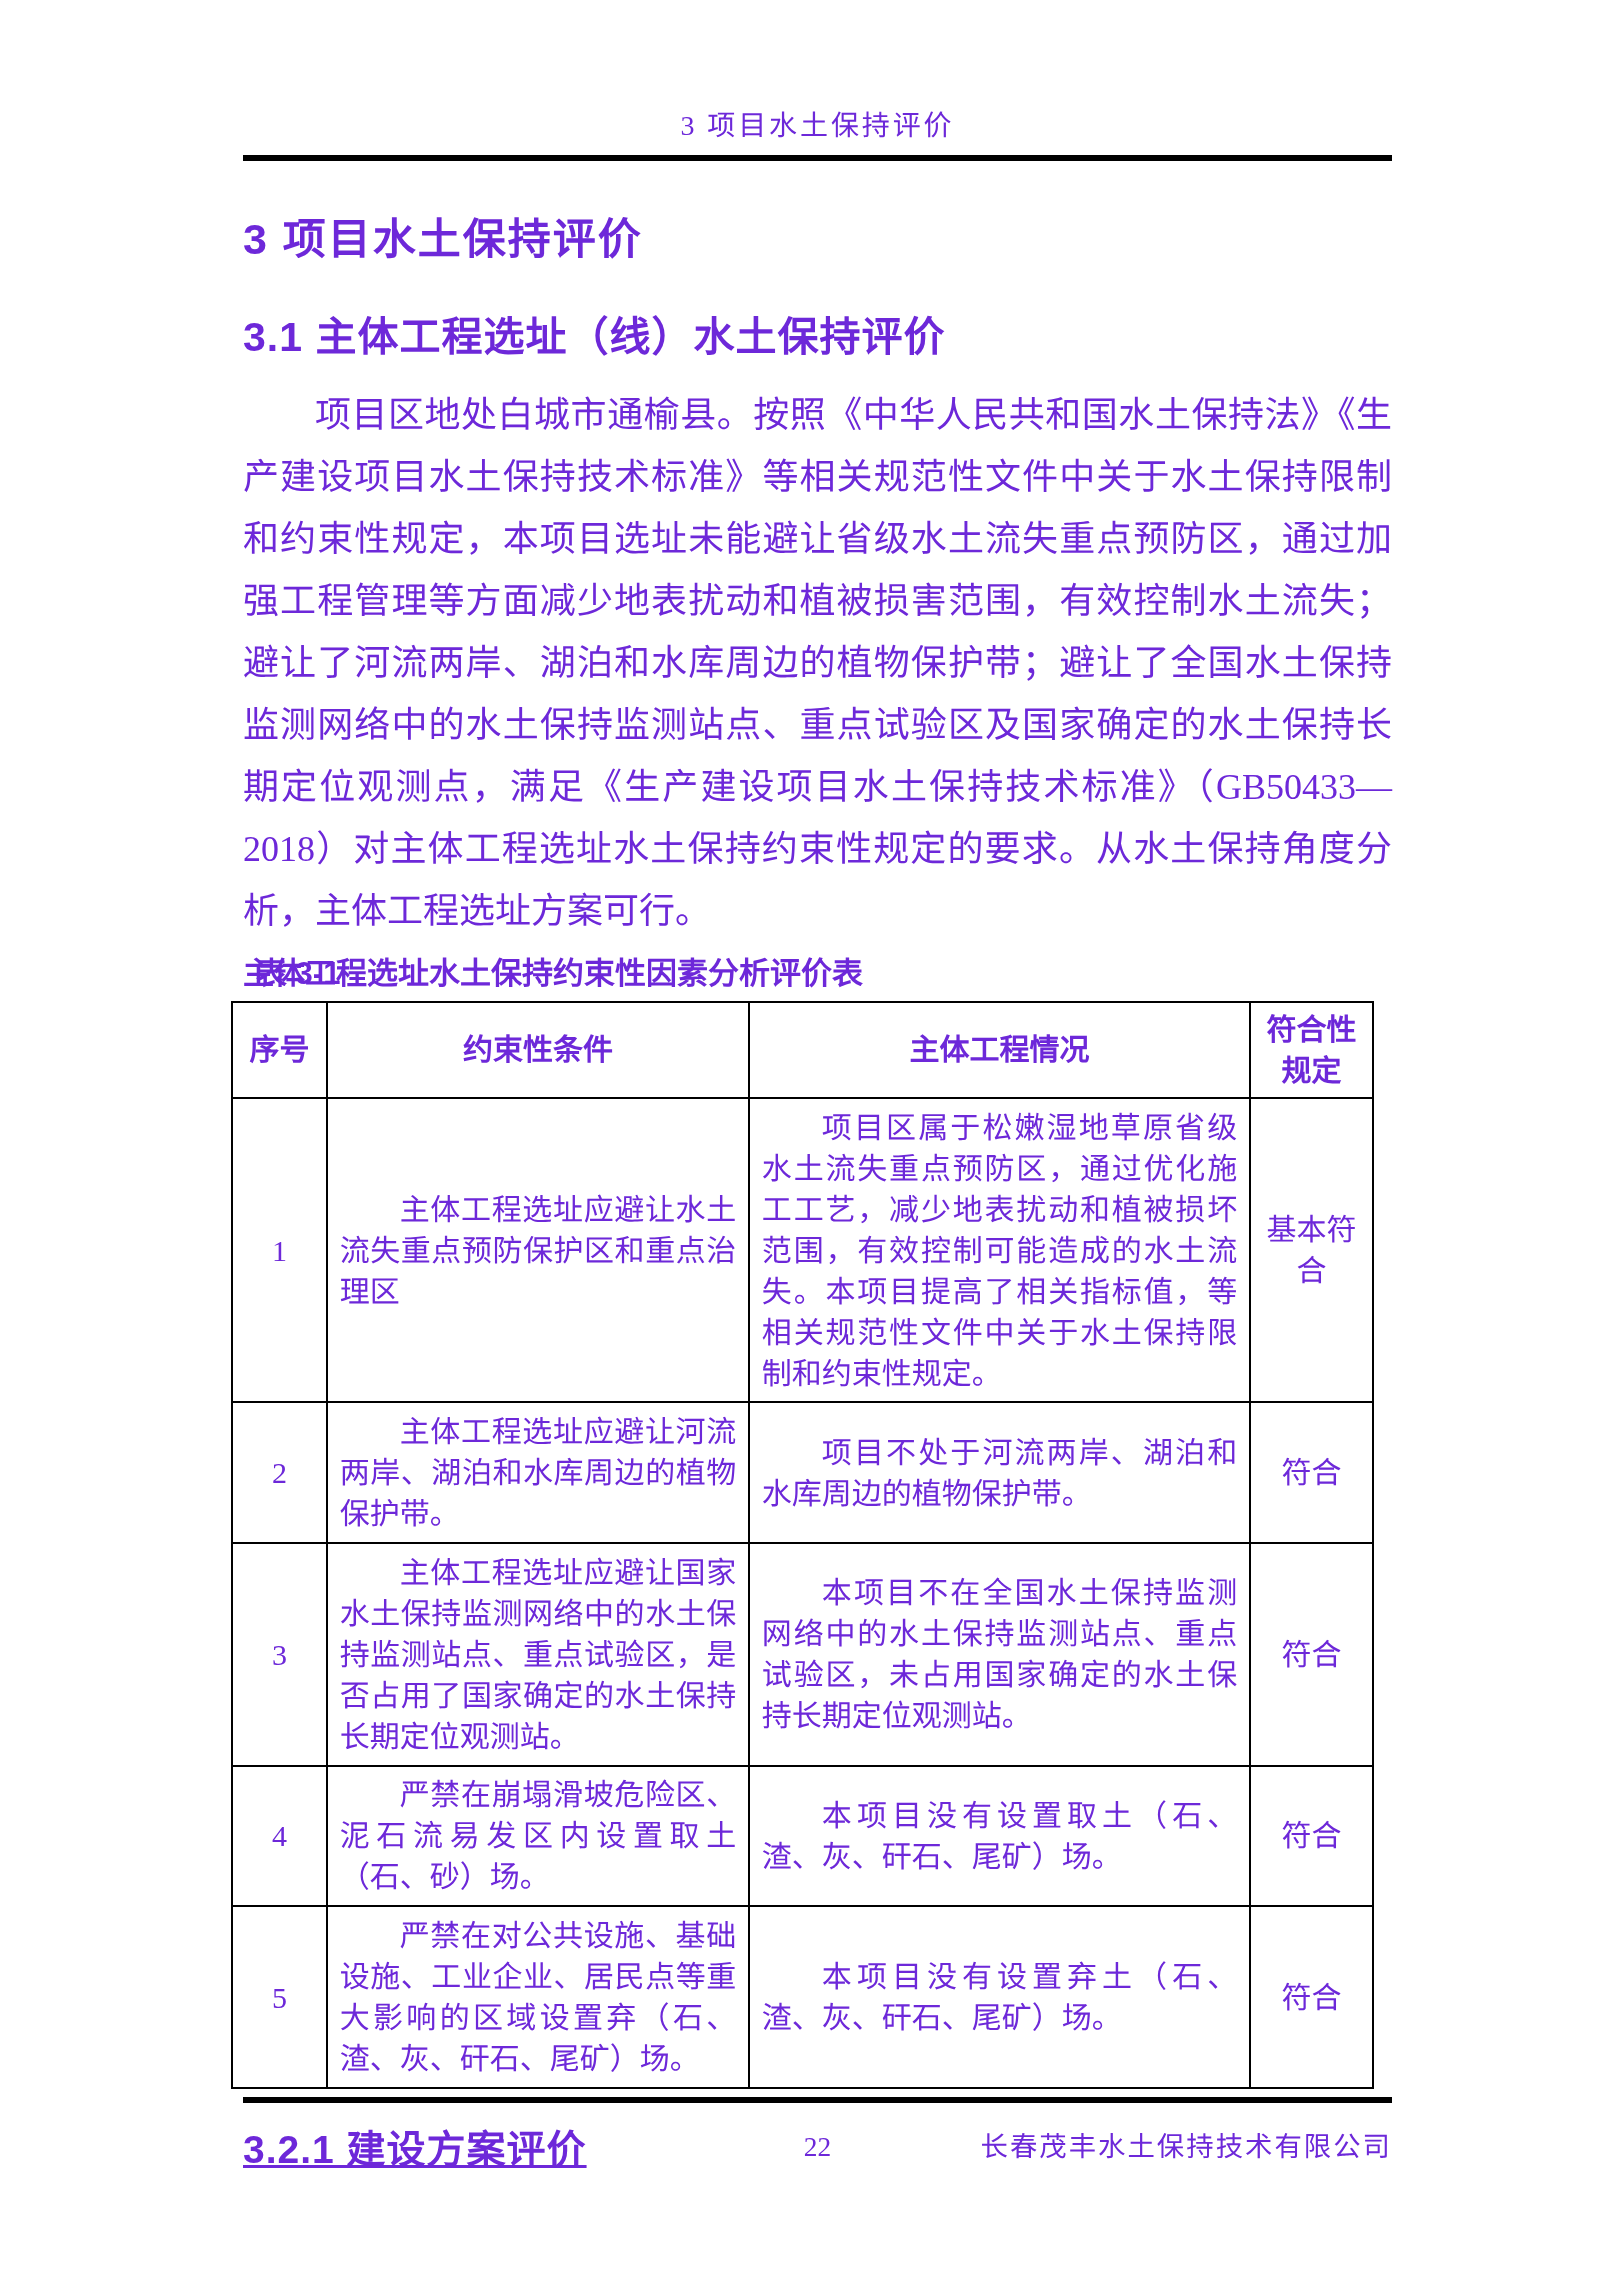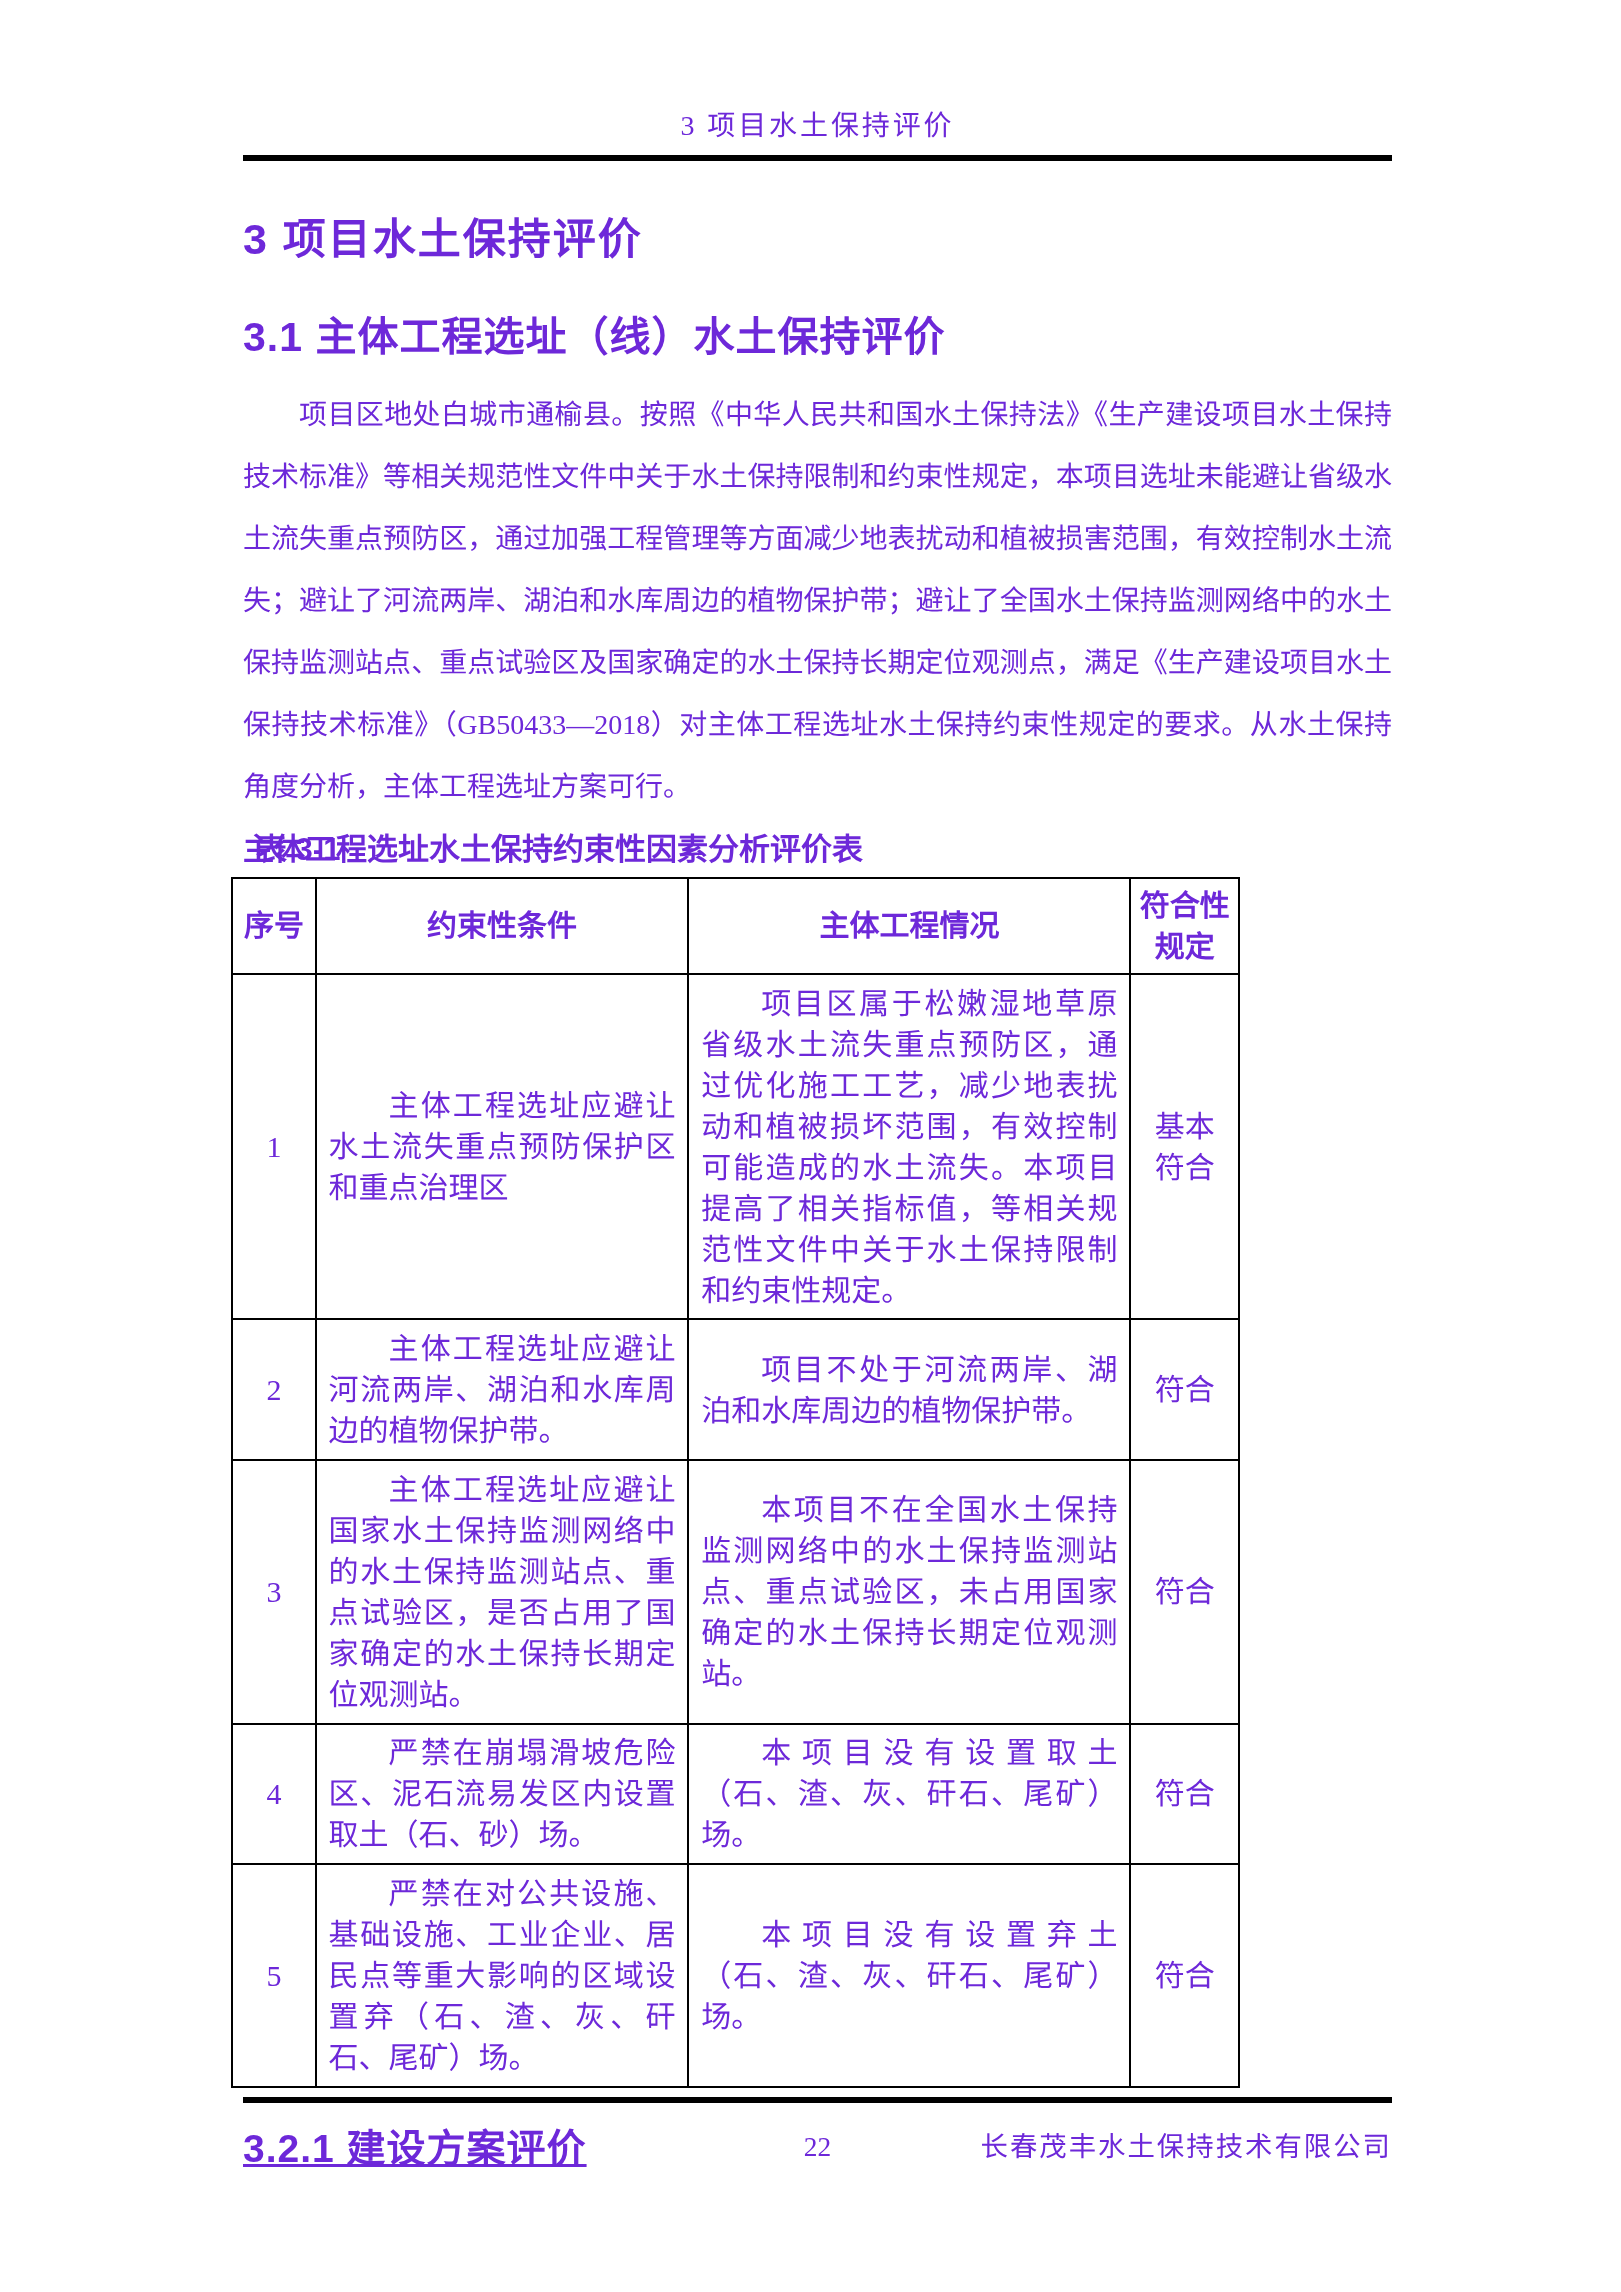--- a/index.html
+++ b/index.html
@@ -47,38 +47,38 @@
     margin: 39px 0 0 0;
     font-family: "Liberation Sans", "DejaVu Sans", sans-serif;
     font-weight: bold;
     font-size: 39px;
     line-height: 44px;
     letter-spacing: 1px;
     text-decoration: underline;
   }
   p.body-text {
     margin: 21.6px 0 0 0;
-    font-size: 28px;
+    font-size: 36px;
     line-height: 62px;
     text-align: justify;
     text-indent: 2em;
   }
   .table-caption {
     position: relative;
     margin: 9.8px 0 5.9px 0;
     height: 43px;
     font-family: "Liberation Sans", "DejaVu Sans", sans-serif;
     font-weight: bold;
     font-size: 31px;
     line-height: 43px;
   }
   .caption-label { position: absolute; left: 13px; top: 0; }
   .caption-title { display: block; }
   table.constraint-table {
-    width: 1009px;
+    width: 1143px;
     margin-left: -11.8px;
     border-collapse: collapse;
     table-layout: fixed;
   }
   .constraint-table col.c1 { width: 8.3%; }
   .constraint-table col.c2 { width: 37.0%; }
   .constraint-table col.c3 { width: 43.9%; }
   .constraint-table col.c4 { width: 10.8%; }
   .constraint-table th, .constraint-table td {
     border: 2px solid #000000;

